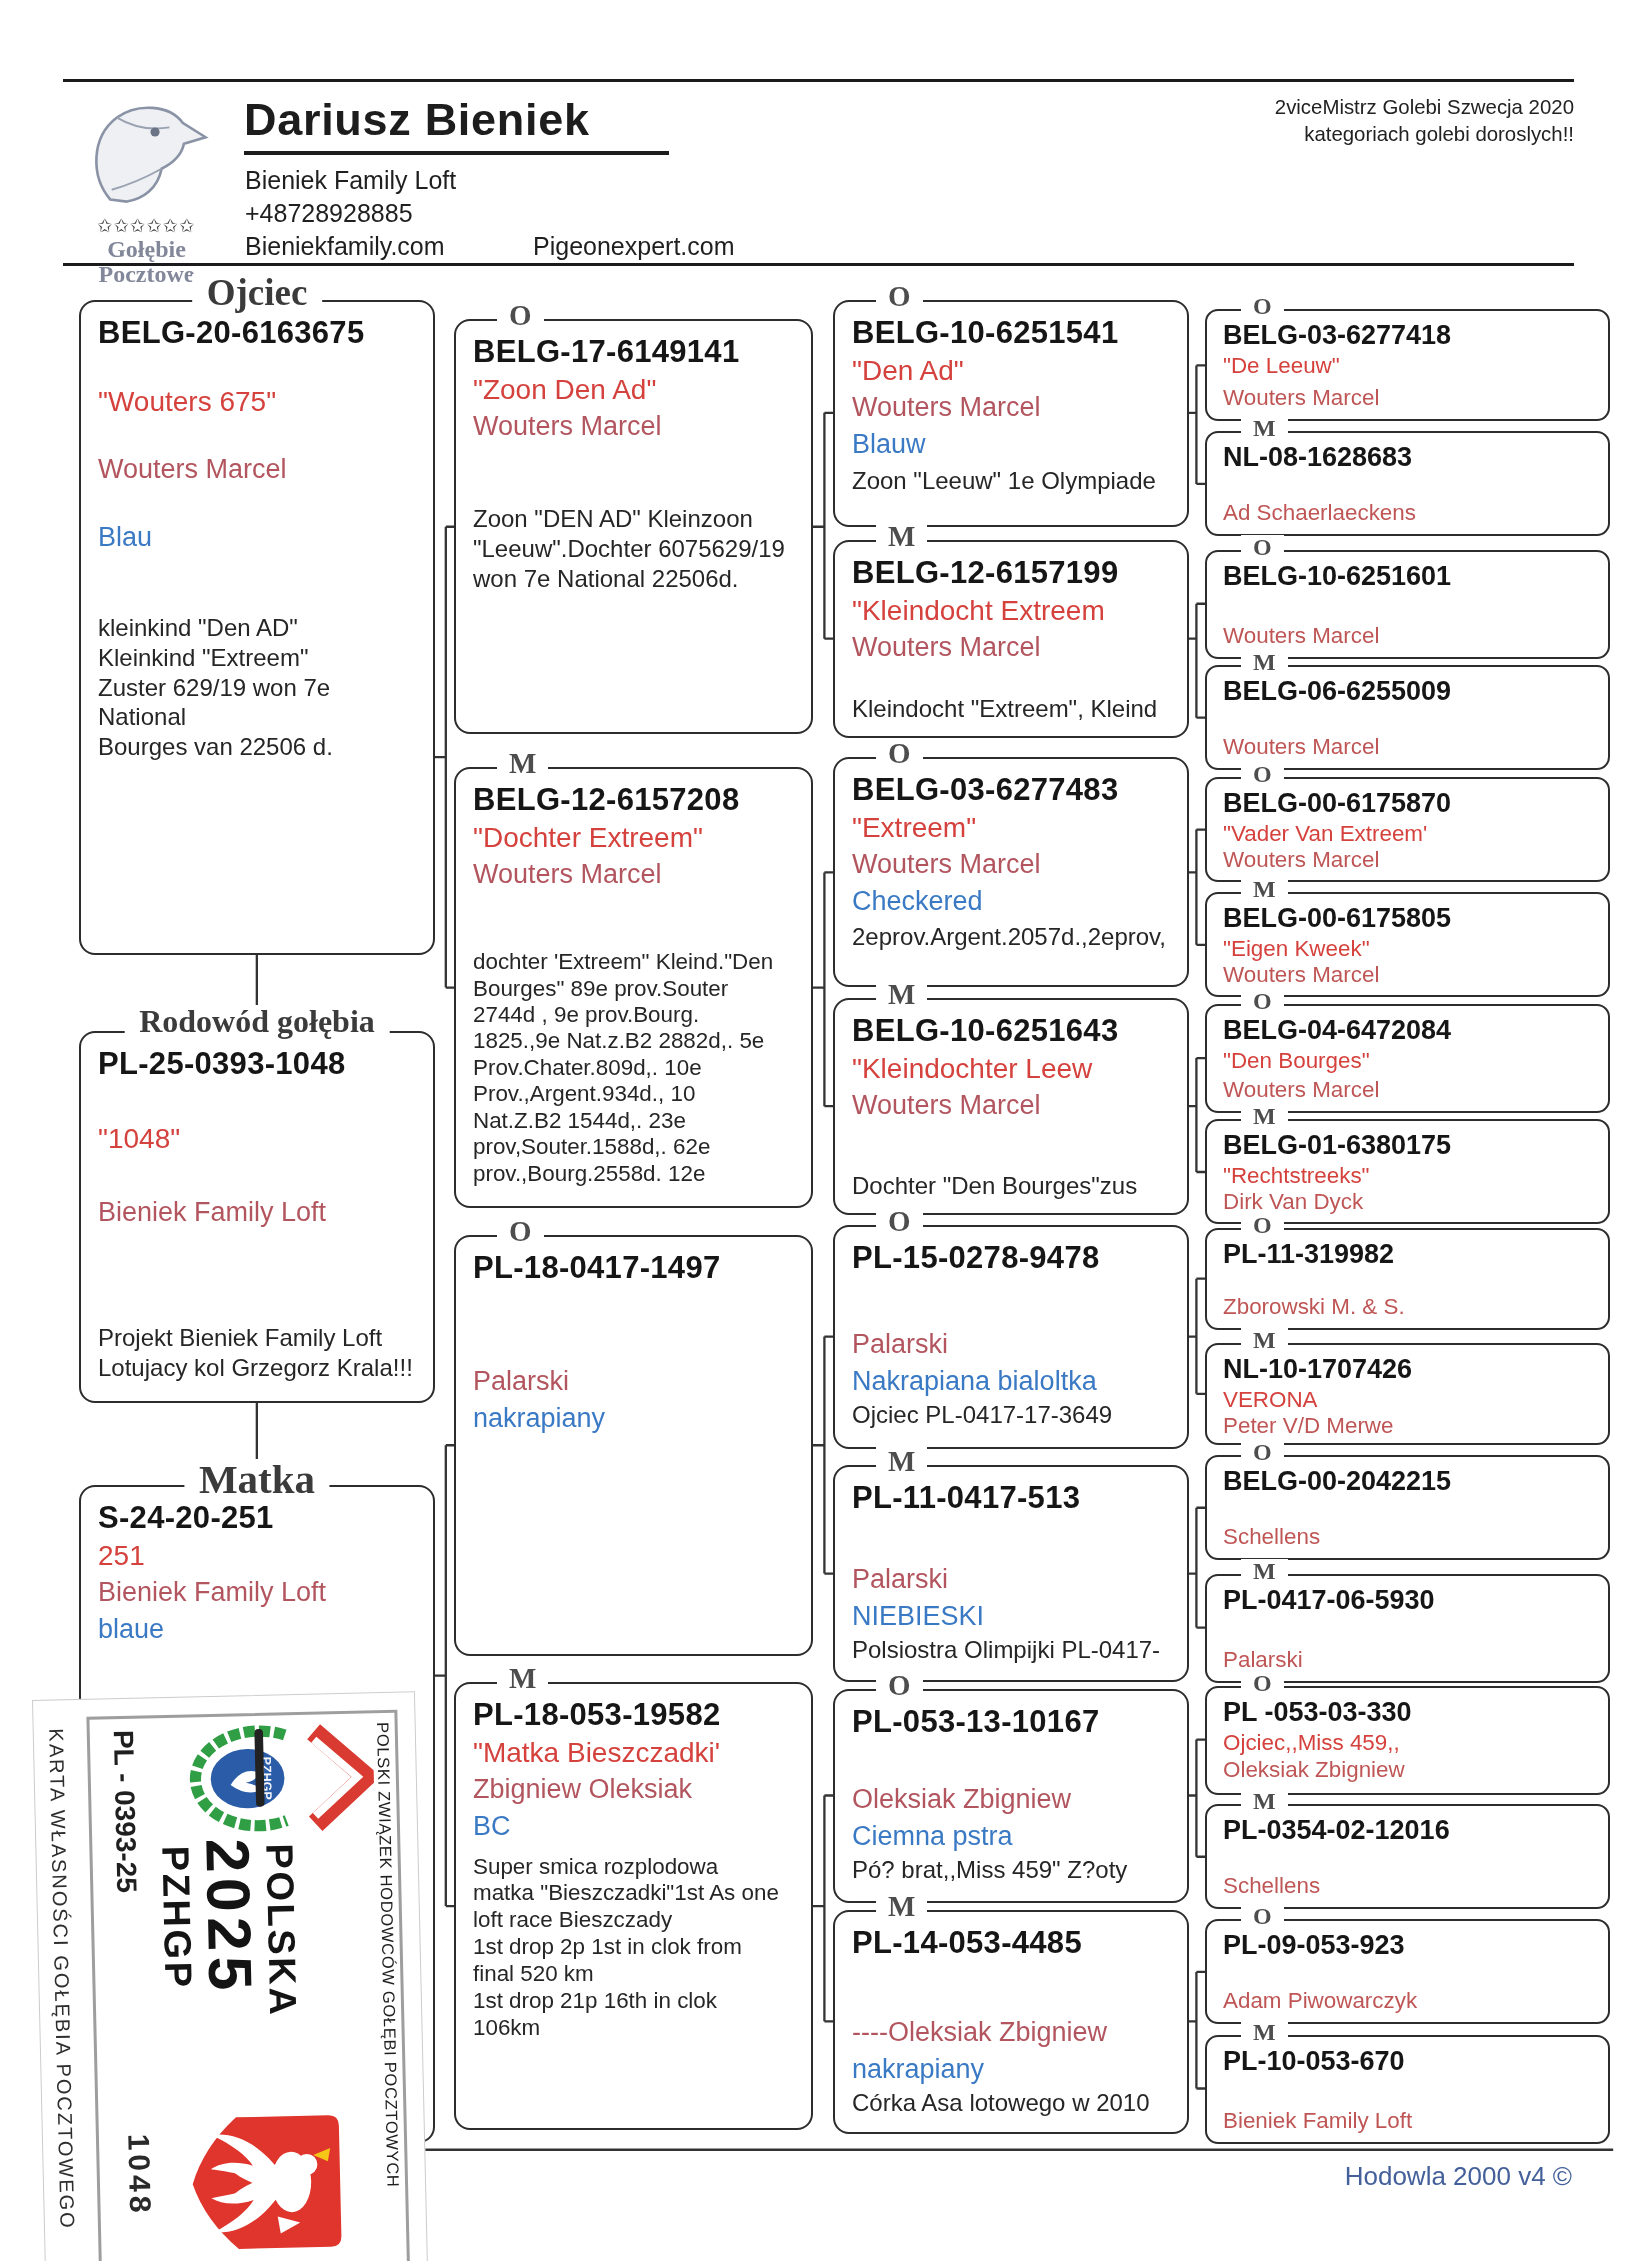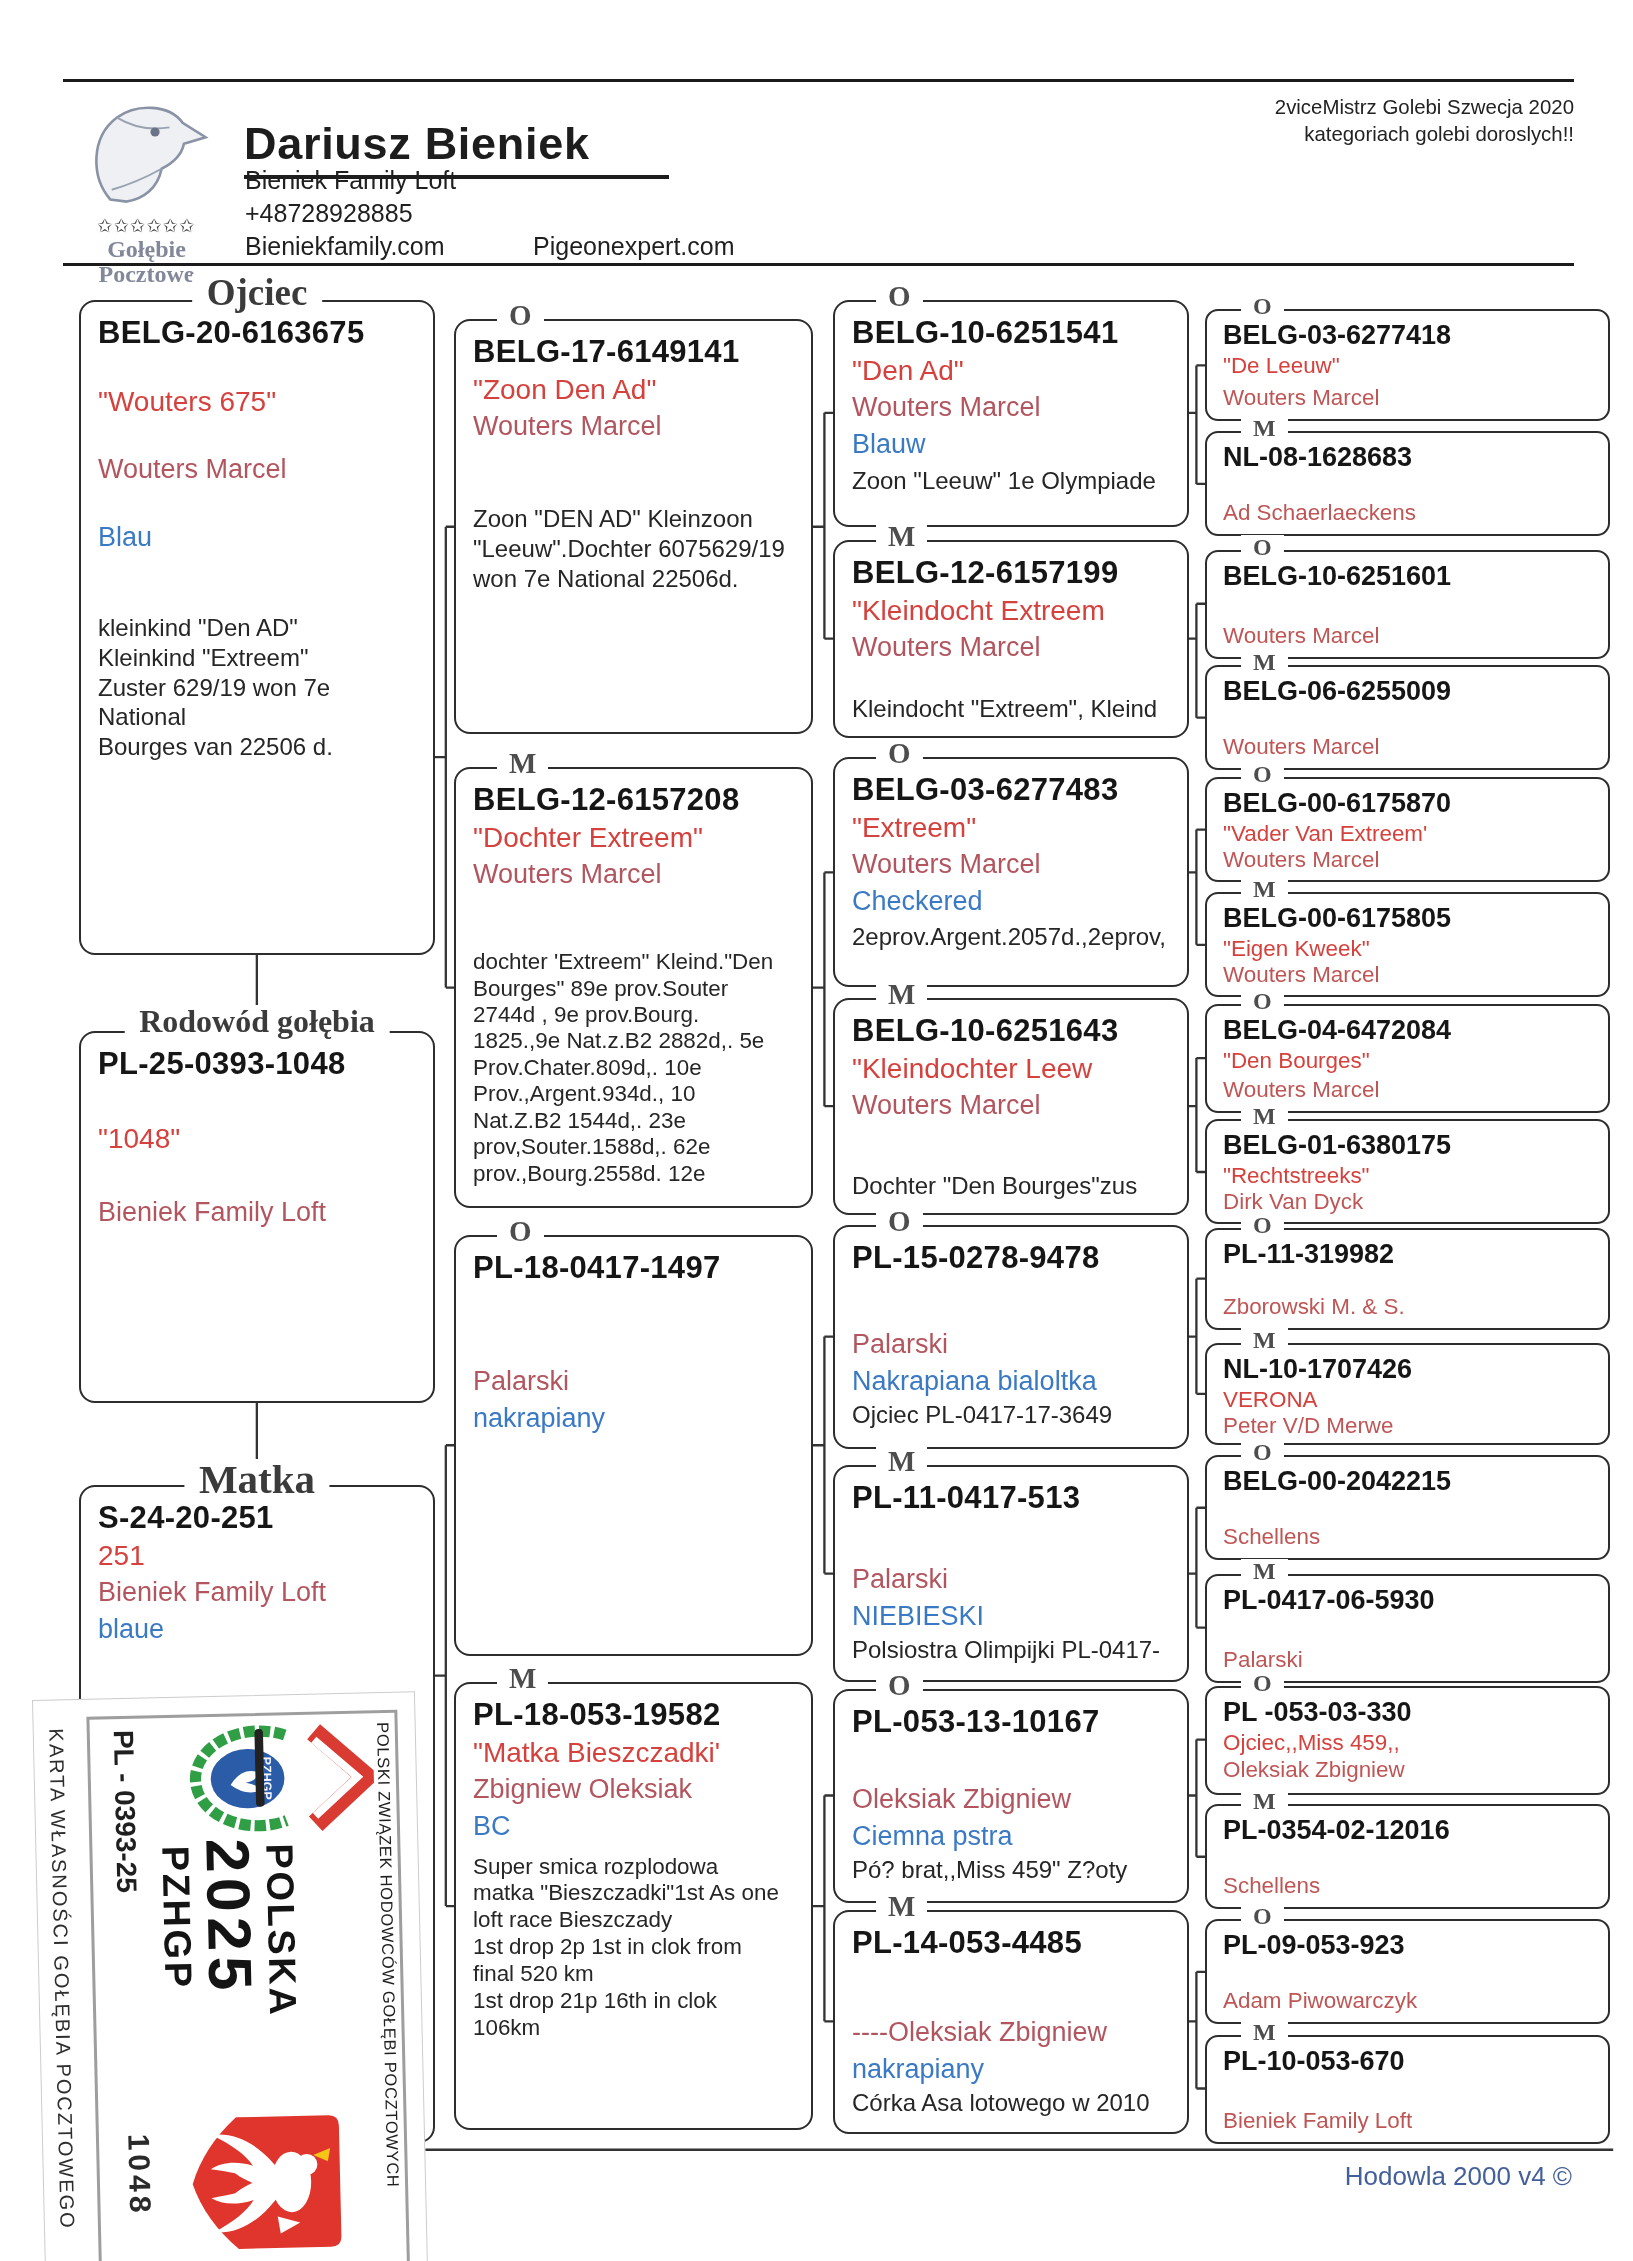--- a/index.html
+++ b/index.html
@@ -58,21 +58,21 @@
     <path d="M60,165 C30,130 30,70 70,40 C100,18 150,20 170,48 L205,70 L172,80 C168,100 150,112 138,118 C132,148 110,164 85,168 Z" fill="#eef0f4" stroke="#8a93a6" stroke-width="4"></path>
     <path d="M70,40 C95,55 120,60 150,55" fill="none" stroke="#9aa2b2" stroke-width="3"></path>
     <path d="M62,150 C90,142 120,128 138,118" fill="none" stroke="#9aa2b2" stroke-width="3"></path>
     <circle cx="128" cy="62" r="7" fill="#6b7386"></circle>
   </svg>
   <div class="stars">✩✩✩✩✩✩</div>
   <div class="logo-cap">Gołębie</div>
   <div class="logo-cap">Pocztowe</div>
 </div>
 
-<div class="abs" id="owner-name" style="left:244px;top:94px;margin-top:24px;">Dariusz Bieniek</div>
+<div class="abs" id="owner-name" style="left:244px;top:94px;">Dariusz Bieniek</div>
 <div class="abs contact" style="left:245px;top:166px;">Bieniek Family Loft</div>
 <div class="abs contact" style="left:245px;top:199px;">+48728928885</div>
 <div class="abs contact" style="left:245px;top:232px;">Bieniekfamily.com</div>
 <div class="abs contact" style="left:533px;top:232px;">Pigeonexpert.com</div>
 
 <div class="abs ach" style="right:59px;top:94px;width:658px;">
   <div>2viceMistrz Golebi Szwecja 2020</div>
   <div>kategoriach golebi doroslych!!</div>
 </div>
 
@@ -106,20 +106,22 @@
 Kleinkind "Extreem"
 Zuster 629/19 won 7e National
 Bourges van 22506 d.</span>
 </div>
 
 <div class="b" style="left:79px;top:1031px;width:356px;height:372px;gap:37px;">
   <span class="st" style="font-size:32px;">Rodowód gołębia</span>
   <span class="r">PL-25-0393-1048</span>
   <span class="n">"1048"</span>
   <span class="f">Bieniek Family Loft</span>
+  <span class="i" style="margin-top:57px;">Projekt Bieniek Family Loft
+Lotujacy kol Grzegorz Krala!!!</span>
 </div>
 
 <div class="b" style="left:79px;top:1485px;width:356px;height:658px;">
   <span class="st" style="font-size:41px;">Matka</span>
   <span class="r">S-24-20-251</span>
   <span class="n">251</span>
   <span class="f">Bieniek Family Loft</span>
   <span class="c">blaue</span>
 </div>
 

